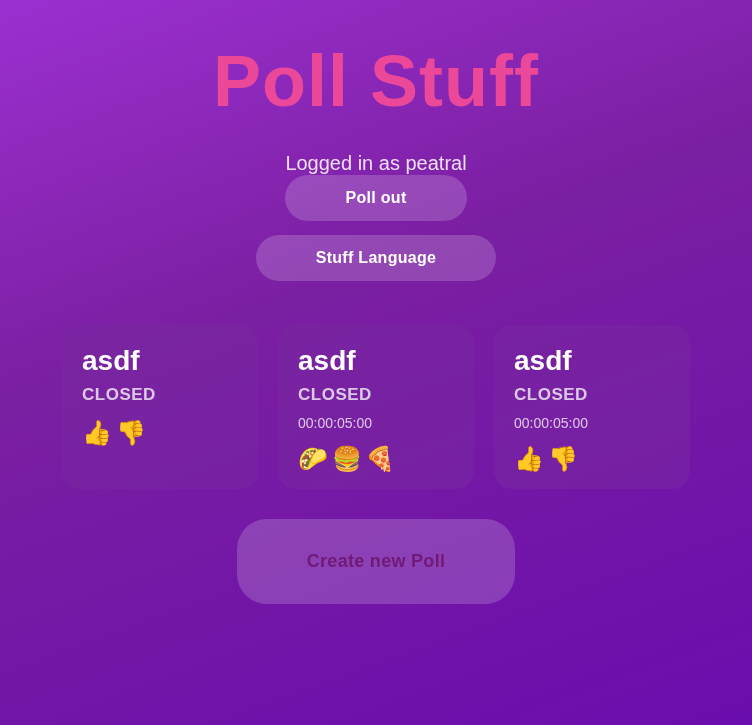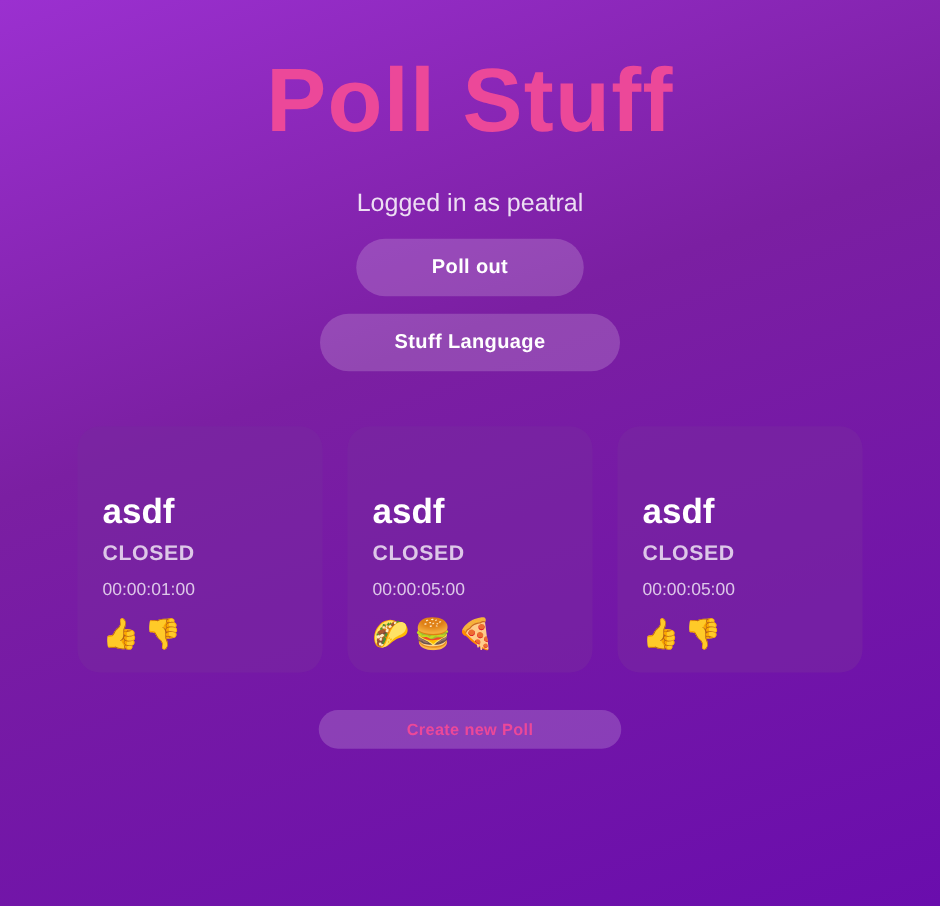--- a/index.html
+++ b/index.html
@@ -24,21 +24,20 @@
       font-size: 72px;
       font-weight: 900;
       margin-top: 40px;
       letter-spacing: 1px;
     }
 
     .logged-in-text {
       color: rgba(255,255,255,0.85);
       font-size: 20px;
       margin-top: 30px;
-      margin-bottom: 16px;
     }
 
     .btn {
       display: block;
       background: rgba(255,255,255,0.18);
       color: white;
       border: none;
       border-radius: 30px;
       padding: 14px 60px;
       font-size: 16px;
@@ -64,21 +63,20 @@
       padding: 20px 20px 16px 20px;
       display: flex;
       flex-direction: column;
       gap: 8px;
     }
 
     .poll-title {
       color: white;
       font-size: 28px;
       font-weight: 700;
-      margin-top: 32px;
     }
 
     .poll-status {
       color: rgba(255,255,255,0.75);
       font-size: 17px;
       font-weight: 600;
       letter-spacing: 0.5px;
     }
 
     .poll-time {
@@ -89,25 +87,25 @@
 
     .poll-emojis {
       font-size: 24px;
       margin-top: 6px;
       display: flex;
       gap: 4px;
     }
 
     .create-btn {
       background: rgba(255,255,255,0.18);
-      color: #ec4899;
+      color: #701a75;
       border: none;
       border-radius: 30px;
-      padding: 8px 70px;
-      font-size: 13px;
+      padding: 32px 70px;
+      font-size: 18px;
       font-weight: 700;
       cursor: pointer;
       letter-spacing: 0.3px;
       transition: background 0.2s;
     }
   </style>
 </head>
 <body>
 
 <h1 class="header-title">Poll Stuff</h1>
@@ -115,21 +113,20 @@
 <p class="logged-in-text">Logged in as peatral</p>
 
 <button class="btn">Poll out</button>
 
 <button class="btn">Stuff Language</button>
 
 <div class="polls-row">
 <div class="poll-card">
       <div class="poll-title">asdf</div>
       <div class="poll-status">CLOSED</div>
-      <div class="poll-time">00:00:01:00</div>
       <div class="poll-emojis">
         <span>👍</span>
         <span>👎</span>
       </div>
     </div>
     <div class="poll-card">
       <div class="poll-title">asdf</div>
       <div class="poll-status">CLOSED</div>
       <div class="poll-time">00:00:05:00</div>
       <div class="poll-emojis">

